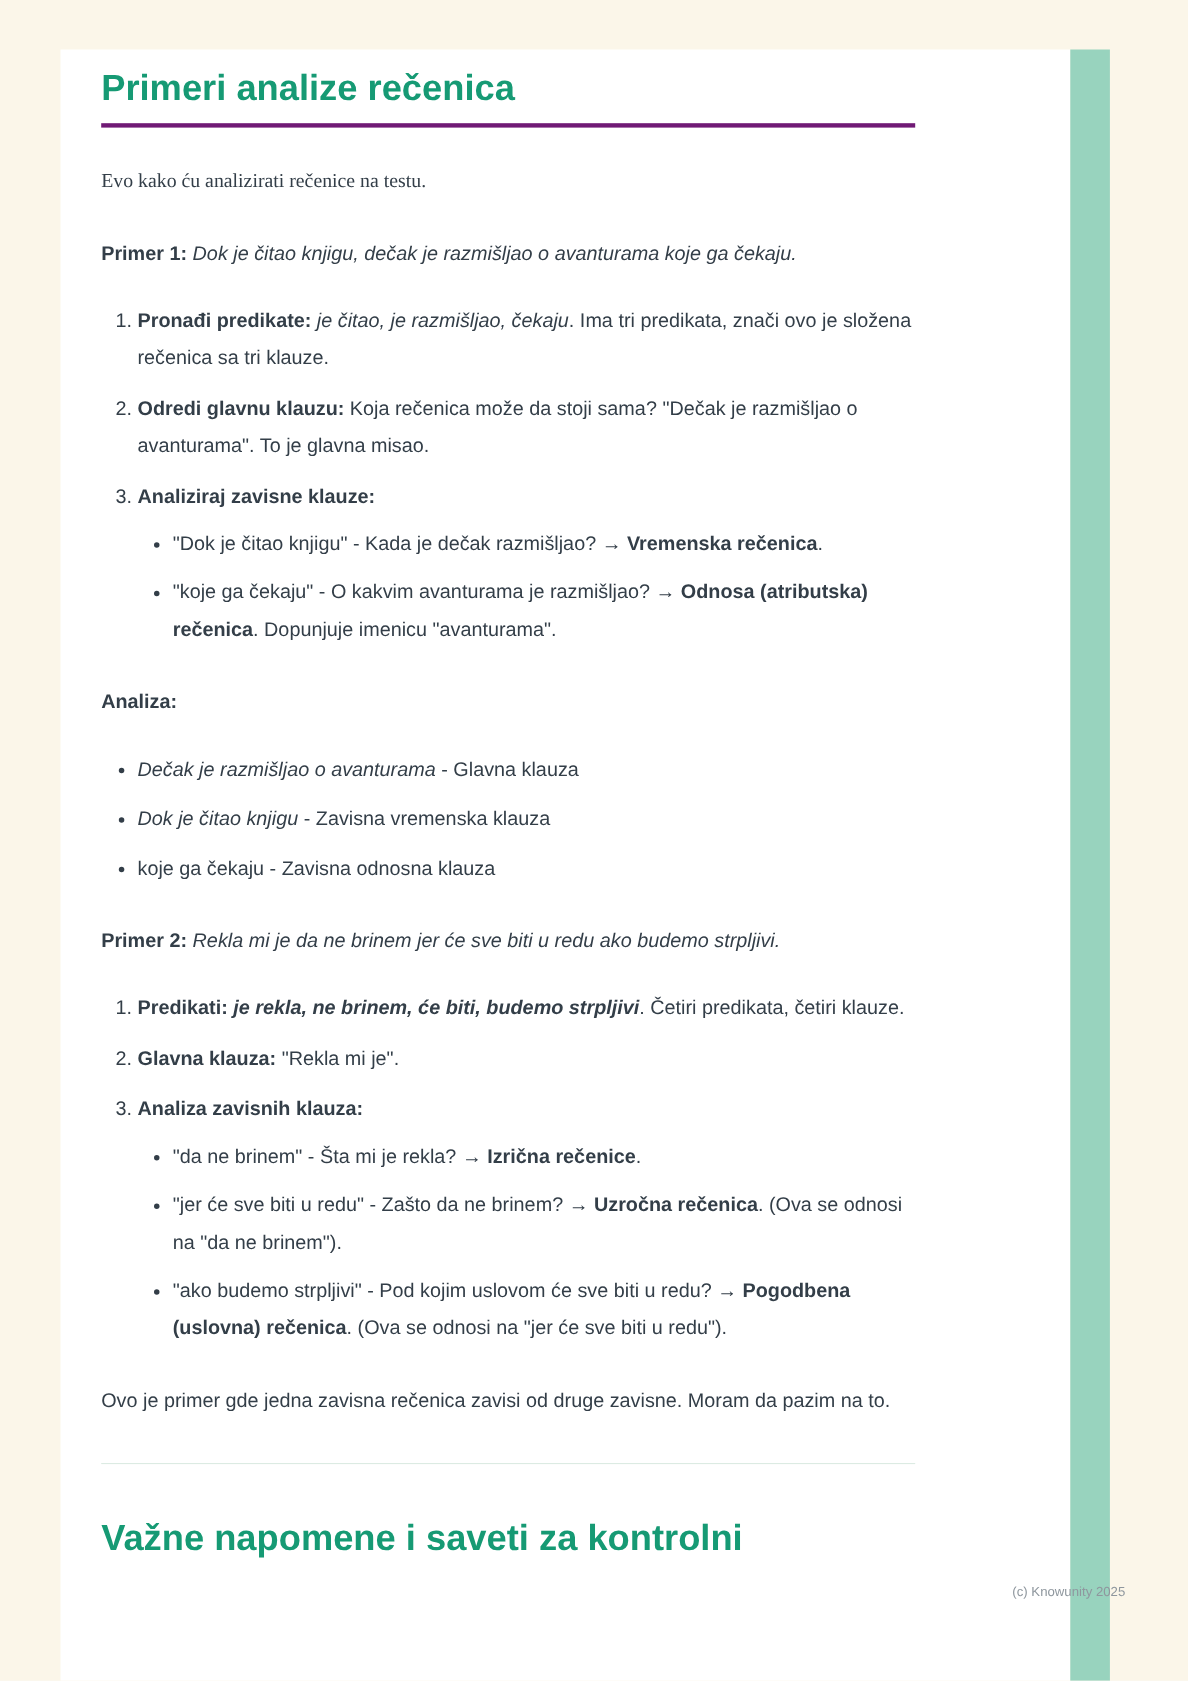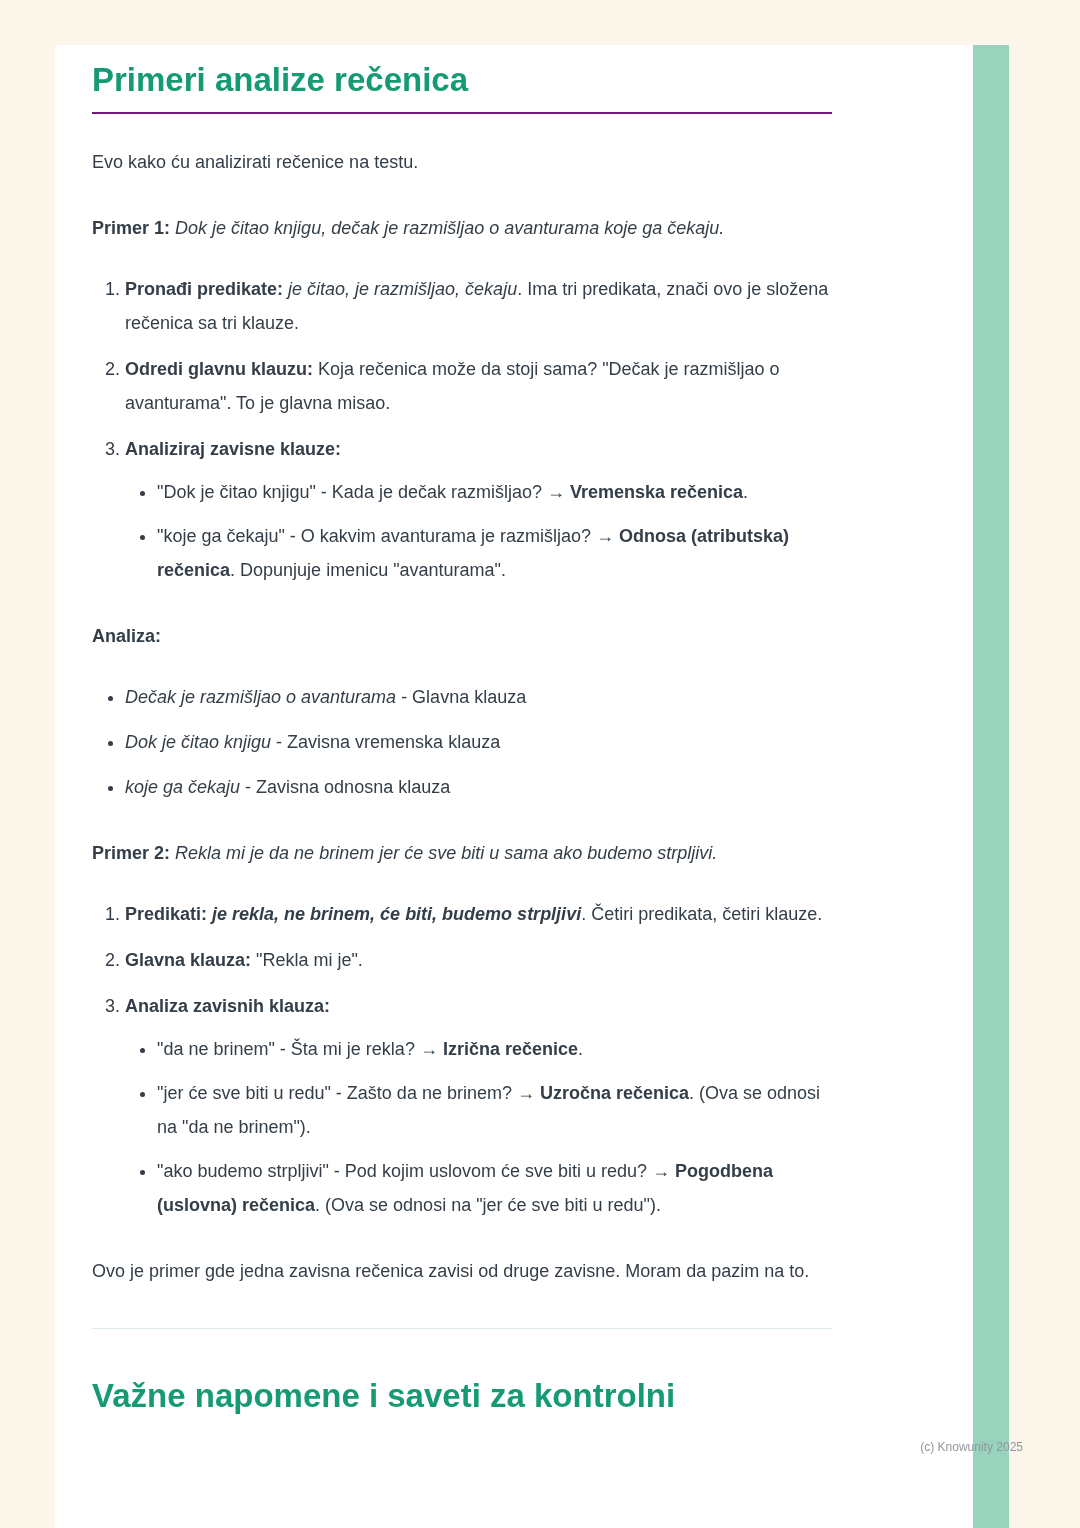--- a/index.html
+++ b/index.html
@@ -27,31 +27,31 @@
     padding: 14px 0 0 37px;
     width: 817px;
   }
   .section-title {
     width: 740px;
     font-size: 33px;
     font-weight: 700;
     color: #169a74;
     line-height: 1.25;
     padding-bottom: 12px;
-    border-bottom: 2px solid #701a75;
+    border-bottom: 4px solid #701a75;
   }
   .section-title.second { border-bottom: none; padding-bottom: 0; }
   p.body {
     width: 740px;
     font-size: 18px;
     line-height: 34px;
     margin-bottom: 27px;
     margin-top: 32px;
   }
-  p.first { margin-top: 31px; }
+  p.first { margin-top: 31px; font-family: Liberation Serif, serif; }
   .justify { text-align: justify; }
   .bold { font-weight: 700; }
   ol.steps {
     width: 740px;
     margin: 0 0 28px 0;
     padding-left: 33px;
     font-size: 18px;
     line-height: 34px;
   }
   ol.steps > li { margin-bottom: 12px; }
@@ -121,25 +121,25 @@
     <p class="body bold">Analiza:</p>
 
     <ul class="analysis">
       <li>
         <span><span style="font-style: italic;">Dečak je razmišljao o avanturama</span><span> - Glavna klauza</span></span>
       </li>
       <li>
         <span><span style="font-style: italic;">Dok je čitao knjigu</span><span> - Zavisna vremenska klauza</span></span>
       </li>
       <li>
-        <span><span style="font-style: italic;">koje ga čekaju</span><span> - Zavisna odnosna klauza</span></span>
+        <span><span style="">koje ga čekaju</span><span> - Zavisna odnosna klauza</span></span>
       </li>
     </ul>
 
-    <p class="body justify"><span style="font-weight: 700;">Primer 2:</span><span> </span><span style="font-style: italic;">Rekla mi je da ne brinem jer će sve biti u sama ako budemo strpljivi.</span></p>
+    <p class="body justify"><span style="font-weight: 700;">Primer 2:</span><span> </span><span style="font-style: italic;">Rekla mi je da ne brinem jer će sve biti u redu ako budemo strpljivi.</span></p>
 
     <ol class="steps">
       <li>
         <span><span style="font-weight: 700;">Predikati: </span><span style="font-style: italic; font-weight: bold;">je rekla, ne brinem, će biti, budemo strpljivi</span><span>. Četiri predikata, četiri klauze.</span></span>
       </li>
       <li>
         <span><span style="font-weight: 700; margin-top: 44px;">Glavna klauza: </span><span>"Rekla mi je".</span></span>
       </li>
       <li>
         <span><span style="font-weight: 700;">Analiza zavisnih klauza:</span></span>

